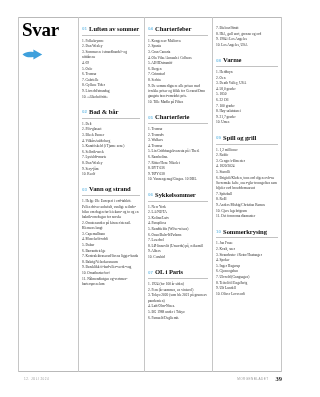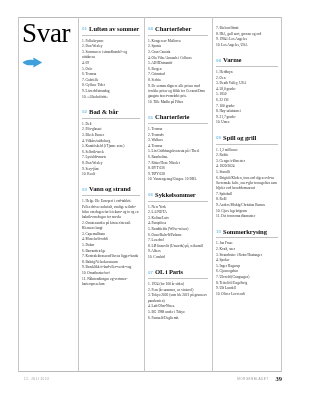--- a/index.html
+++ b/index.html
@@ -44,22 +44,22 @@
   .vr-4{left:281px;}
 
   
   .masthead{
     position:absolute;
     left:22px;top:20px;
     width:54px;
   }
   .masthead-title{
     font-family:"Liberation Serif", serif;
-    font-size:27px;
-    font-weight:400;
+    font-size:19px;
+    font-weight:700;
     line-height:1;
     letter-spacing:-0.3px;
     color:#000;
   }
   .arrow-icon{
     display:block;
     margin-top:7px;
   }
 
   

